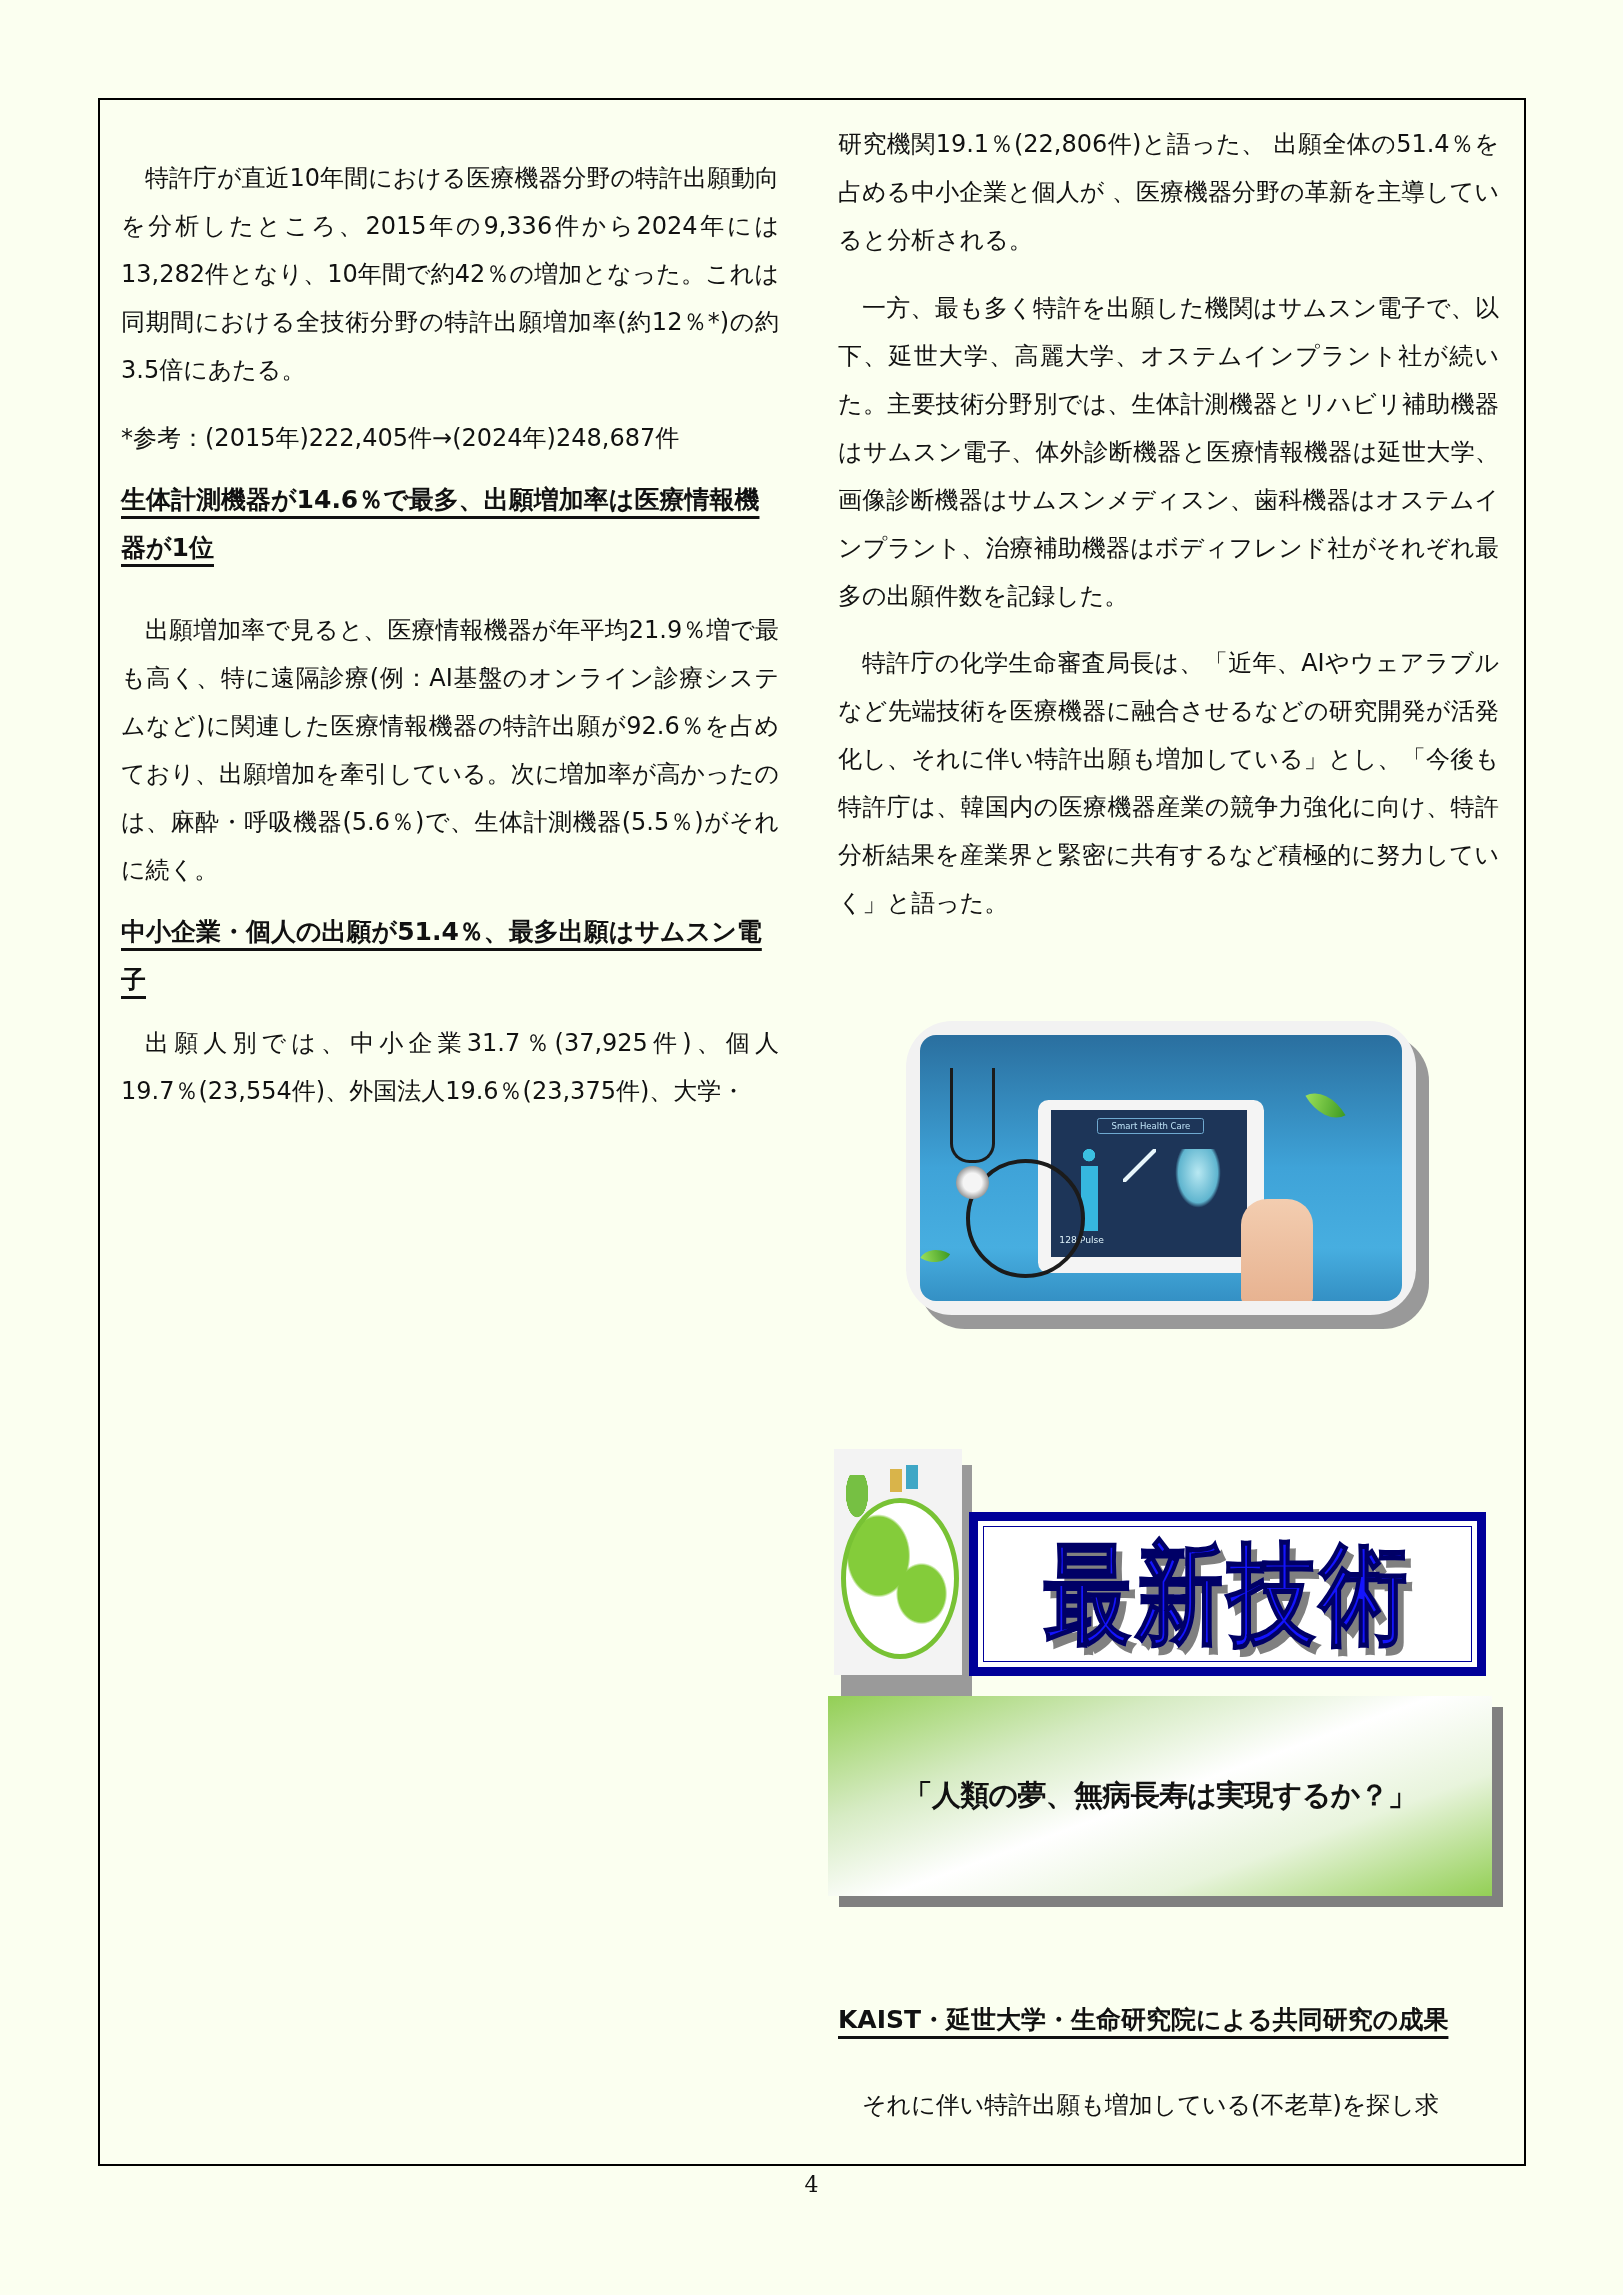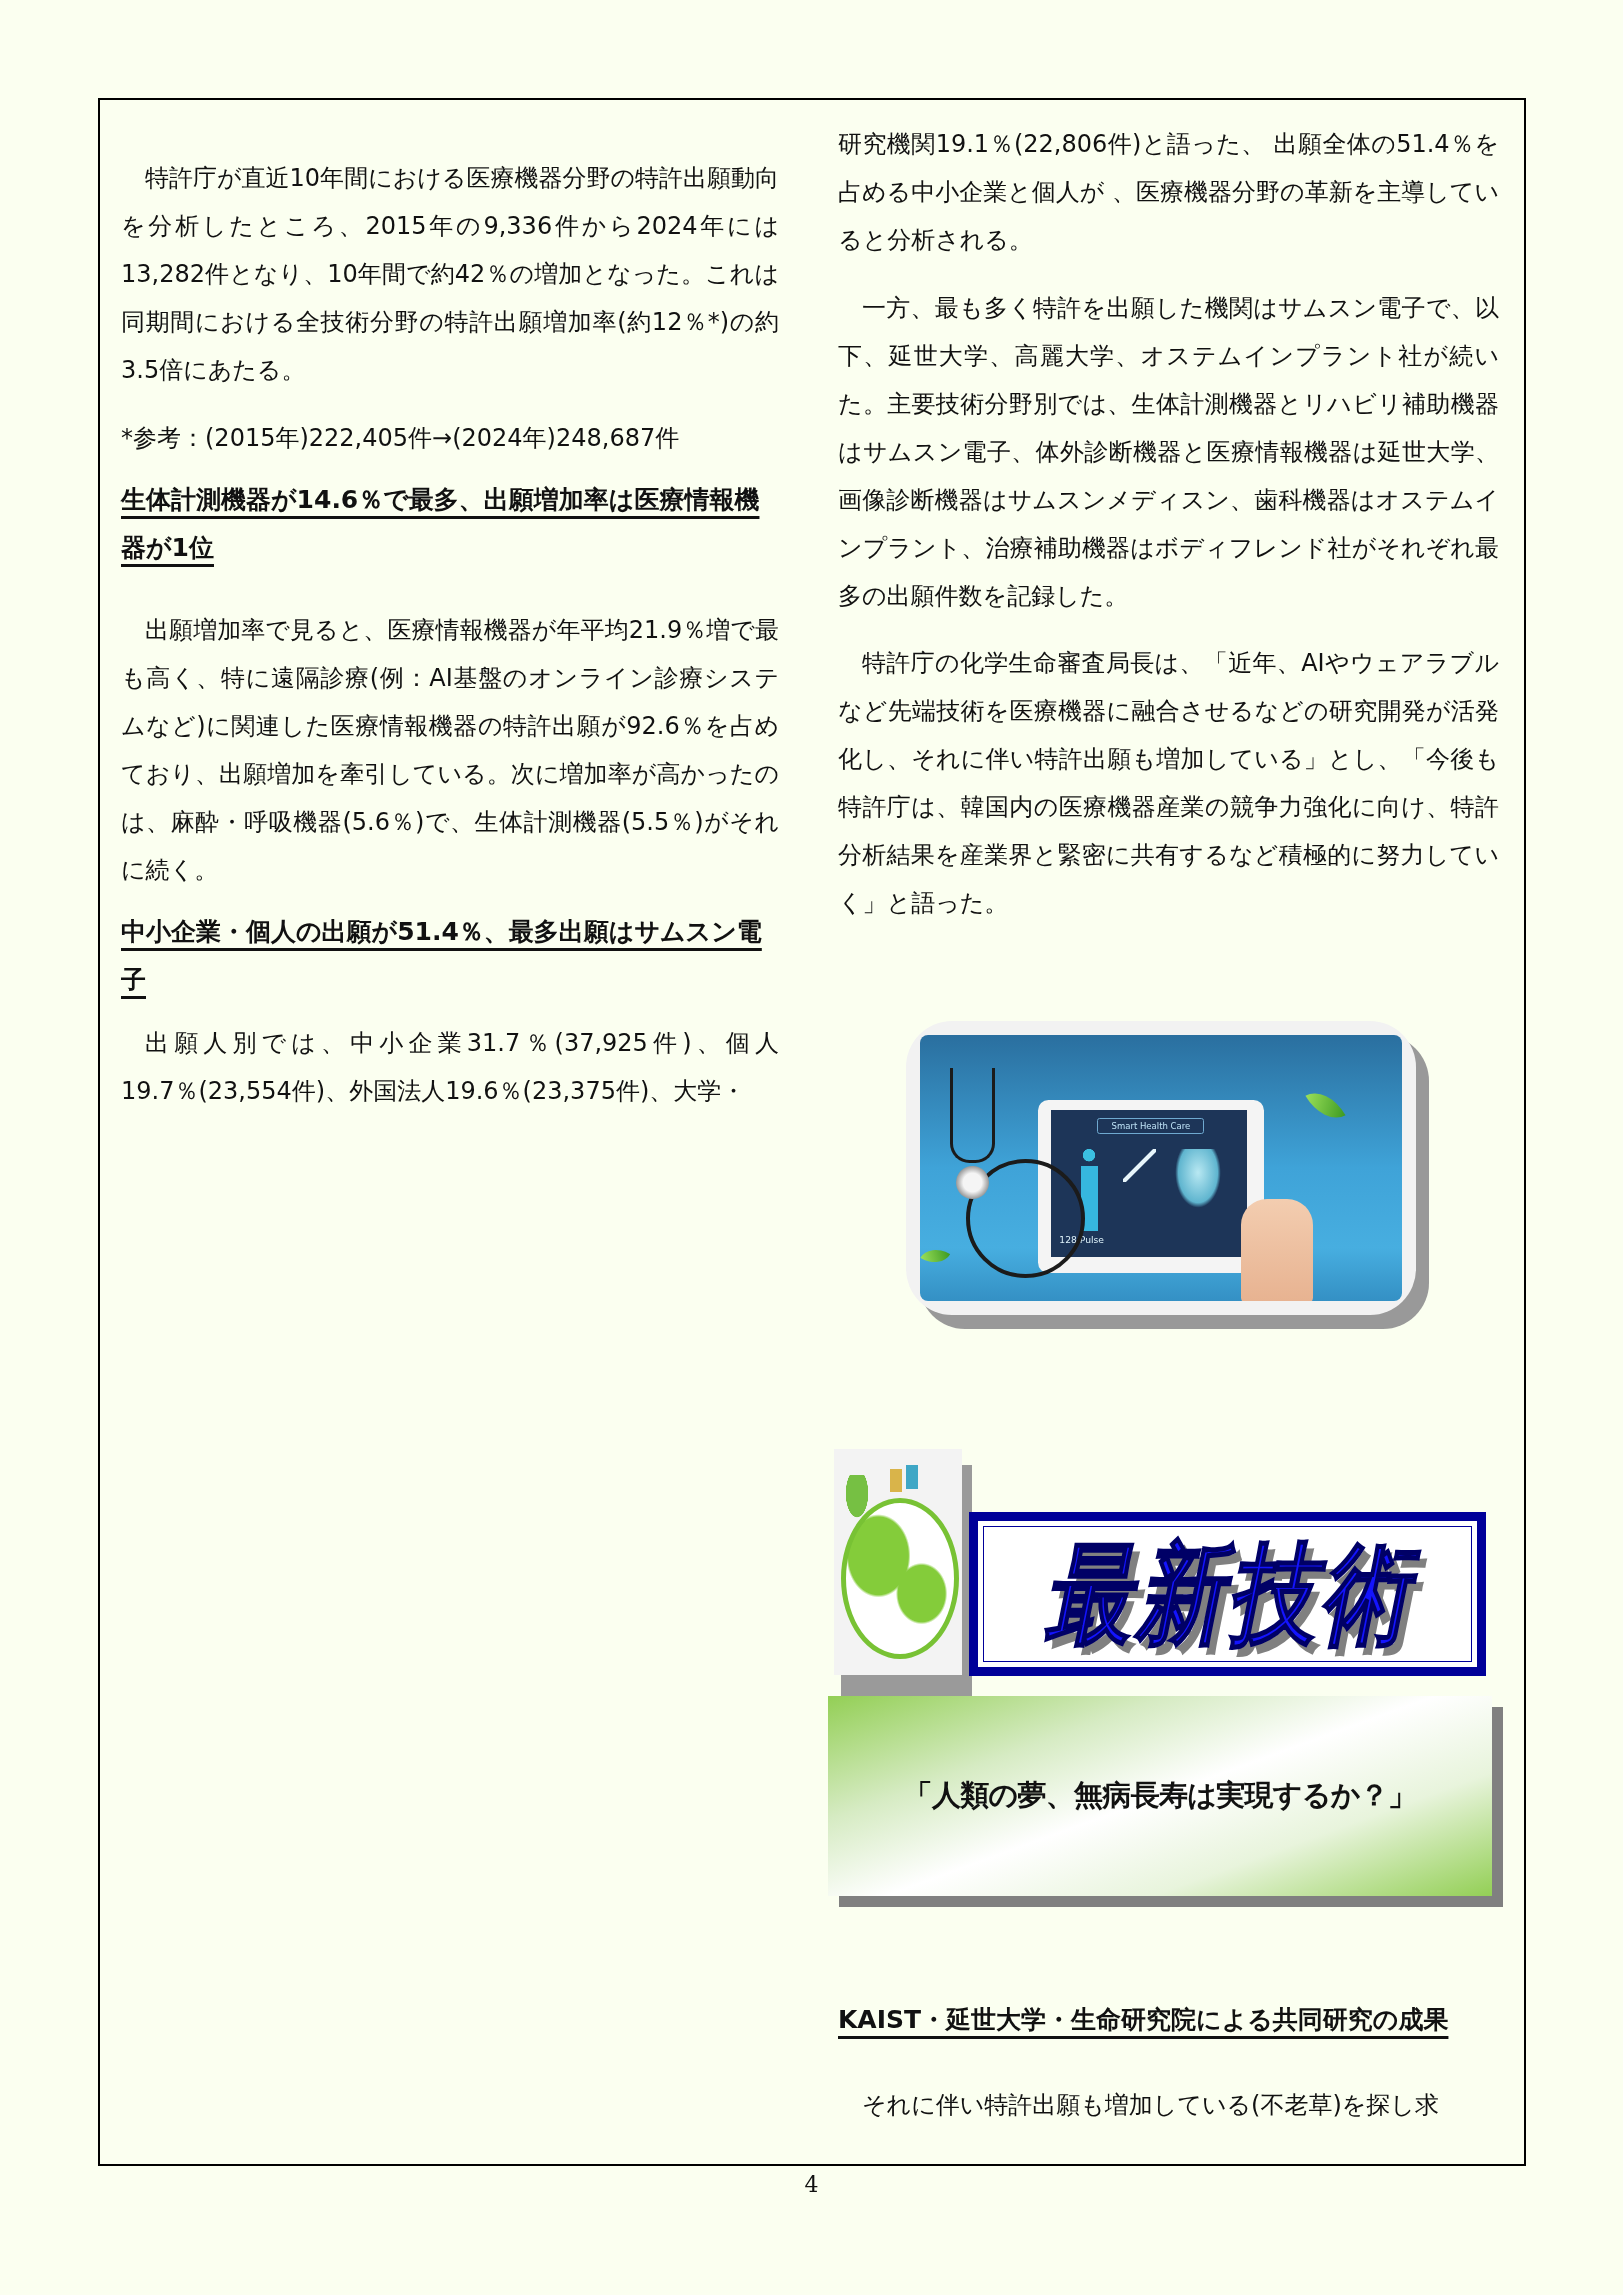--- a/index.html
+++ b/index.html
@@ -57,21 +57,21 @@
   .med-shadow {
     position: absolute; left: 13px; top: 14.4px; width: 510px; height: 294px;
     background: #999; border-radius: 46px;
   }
   .med-frame {
     position: absolute; left: 0; top: 0; width: 510px; height: 294px;
     background: #f2f2f2; border-radius: 46px;
   }
   .med-inner {
     position: absolute; left: 14.4px; top: 14.4px; width: 482px; height: 266px;
-    border-radius: 8px; overflow: hidden;
+    border-radius: 16px; overflow: hidden;
     background: linear-gradient(180deg, #2a6f9f 0%, #3fa3d8 50%, #47aee0 80%, #3490c4 100%);
   }
   .tablet {
     position: absolute; left: 118px; top: 65px; width: 226px; height: 173px;
     background: #f4f4f4; border-radius: 10.5px;
   }
   .tablet-screen {
     position: absolute; left: 13px; top: 9.8px; width: 196px; height: 147px;
     background: #1d3558;
   }
@@ -149,21 +149,21 @@
 
   .tech-box {
     position: absolute; left: 969px; top: 1512px; width: 517px; height: 164px;
     background: #000099; box-sizing: border-box; padding: 9.2px;
   }
   .tech-box-inner {
     width: 100%; height: 100%; background: #ffffff; box-sizing: border-box; padding: 5.2px;
   }
   .tech-box-inner2 {
     width: 100%; height: 100%; border: 1.3px solid #000099; box-sizing: border-box;
-    display: flex; align-items: center; justify-content: center; font-style: italic;
+    display: flex; align-items: center; justify-content: center;
   }
   .tech-label {
     font-weight: bold; font-size: 88px; letter-spacing: 3.9px;
     color: #1414ff;
     -webkit-text-stroke: 1.3px #000066;
     text-shadow: 6.5px 6.5px 0 #808080;
     line-height: 1; transform: scaleY(1.25);
   }
 
   .headline-box-2 {

